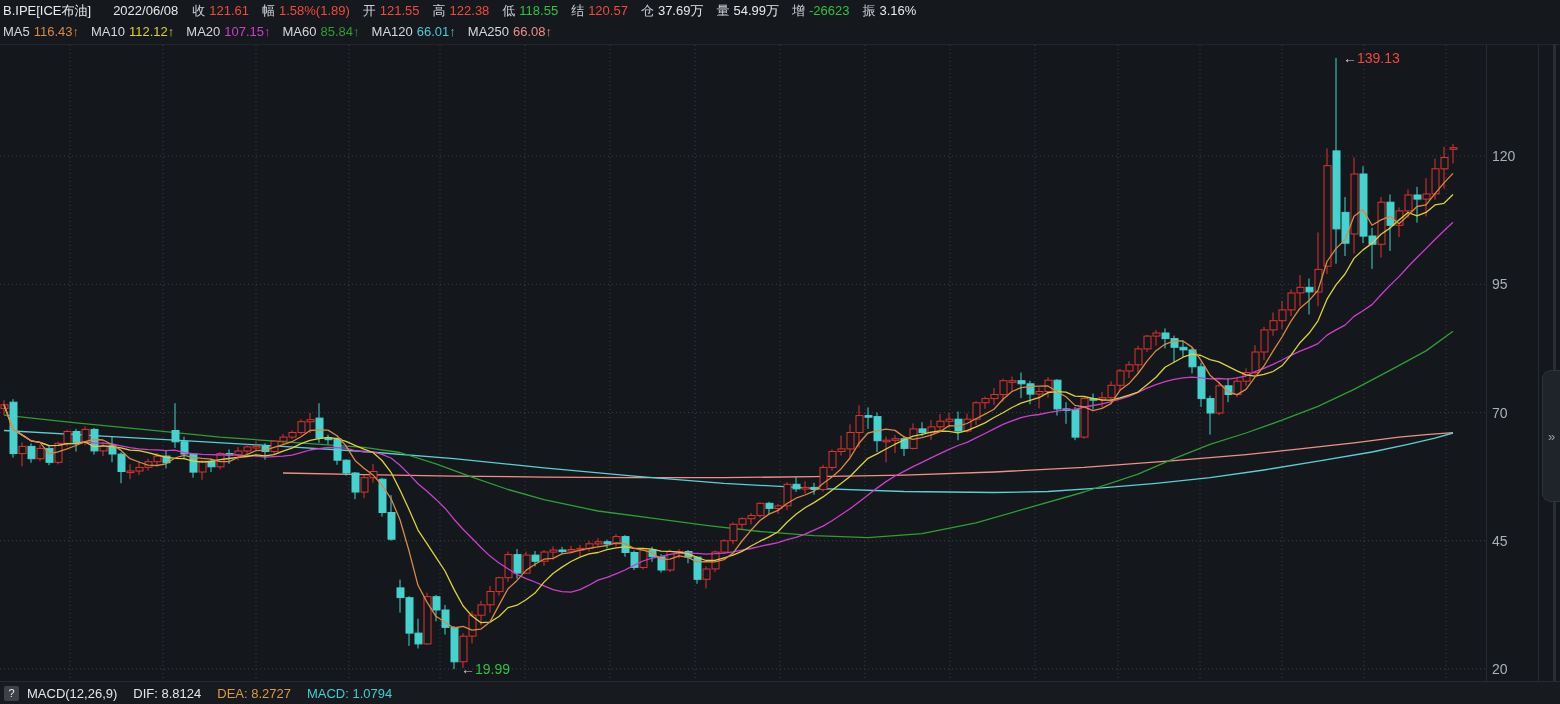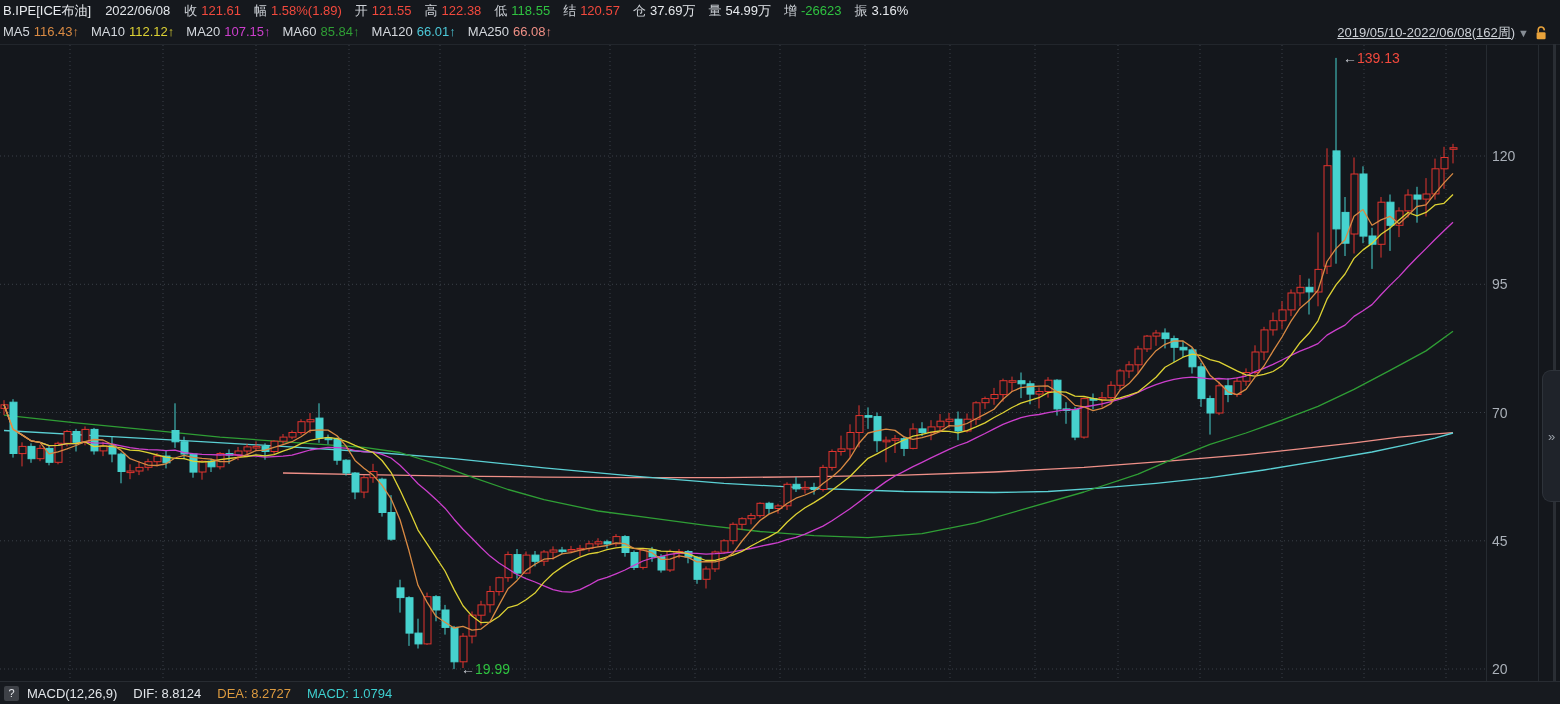--- a/index.html
+++ b/index.html
@@ -4,21 +4,21 @@
 <style>
   html,body{margin:0;padding:0;background:#14171c;width:1560px;height:704px;overflow:hidden;
     font-family:"Liberation Sans","DejaVu Sans",sans-serif;-webkit-font-smoothing:antialiased;}
   #app{position:relative;width:1560px;height:704px;background:#ec4899;color:#d8dbe0;}
   
   #hdr{position:absolute;top:0;left:0;right:0;height:44px;background:#15181d;}
   .hrow{display:flex;align-items:center;height:21px;padding-left:3px;font-size:13px;white-space:nowrap;}
   .hrow .fld{margin-right:13px;display:inline-flex;align-items:center;}
   .hrow .lbl{color:#cdd1d7;margin-right:4px;}
   .sym{color:#e9ecf0;margin-right:14px;}
-  .qdate{color:#e4e7eb;margin-right:14px;}
+  .qdate{color:#e4e7eb;margin-right:14px;margin-left:8px;}
   .ma-item{margin-right:12px;}
   .ma-item .lbl{color:#d4d8dd;margin-right:4px;}
   #rangebox{position:absolute;right:12px;top:22px;height:21px;display:flex;align-items:center;cursor:pointer;}
   #rangetext{color:#ccd0d6;font-size:13px;text-decoration:underline;}
   #ddicon{color:#878d95;font-size:11px;margin-left:3px;}
   #lock{margin-left:6px;display:inline-block;line-height:0;}
   
   #chart{position:absolute;top:44px;left:0;width:1560px;height:638px;border-top:1px solid #22262c;background:#14171c;}
   #cs{display:block;}
   
@@ -80,30 +80,20 @@
           <span style="color: rgb(230, 233, 237);">3.16%</span>
         </span>
     </div>
     <div class="hrow">
       <span class="ma-item"><span class="lbl">MA5</span><span style="color: rgb(217, 138, 67); margin-top: 22px;">116.43↑</span></span>
       <span class="ma-item"><span class="lbl">MA10</span><span style="color: rgb(221, 210, 52);">112.12↑</span></span>
       <span class="ma-item"><span class="lbl">MA20</span><span style="color: rgb(204, 63, 204);">107.15↑</span></span>
       <span class="ma-item"><span class="lbl">MA60</span><span style="color: rgb(47, 158, 53);">85.84↑</span></span>
       <span class="ma-item"><span class="lbl">MA120</span><span style="color: rgb(76, 200, 216); text-align: right;">66.01↑</span></span>
       <span class="ma-item"><span class="lbl">MA250</span><span style="color: rgb(239, 143, 133);">66.08↑</span></span>
-    </div>
-    <div id="rangebox">
-      <span id="rangetext">2019/05/10-2022/06/08(162周)</span>
-      <span id="ddicon">▼</span>
-      <span id="lock">
-        <svg width="13" height="14" viewBox="0 0 13 14">
-          <path d="M3.2 6.2 V3.8 a3 3 0 0 1 5.9 -0.6 l0.3 1.2" fill="none" stroke="#e8a23b" stroke-width="1.6"></path>
-          <rect x="1.6" y="6.2" width="9" height="7" rx="1.2" fill="#e8a23b"></rect>
-        </svg>
-      </span>
     </div>
   </div>
 
   <div id="chart">
     <svg id="cs" width="1560" height="638" viewBox="0 0 1560 638">
         <line x1="70" y1="0" x2="70" y2="638" stroke="#3a4048" stroke-width="1" stroke-dasharray="1 3"></line>
         <line x1="163" y1="0" x2="163" y2="638" stroke="#3a4048" stroke-width="1" stroke-dasharray="1 3"></line>
         <line x1="256" y1="0" x2="256" y2="638" stroke="#3a4048" stroke-width="1" stroke-dasharray="1 3"></line>
         <line x1="349" y1="0" x2="349" y2="638" stroke="#3a4048" stroke-width="1" stroke-dasharray="1 3"></line>
         <line x1="440" y1="0" x2="440" y2="638" stroke="#3a4048" stroke-width="1" stroke-dasharray="1 3"></line>

